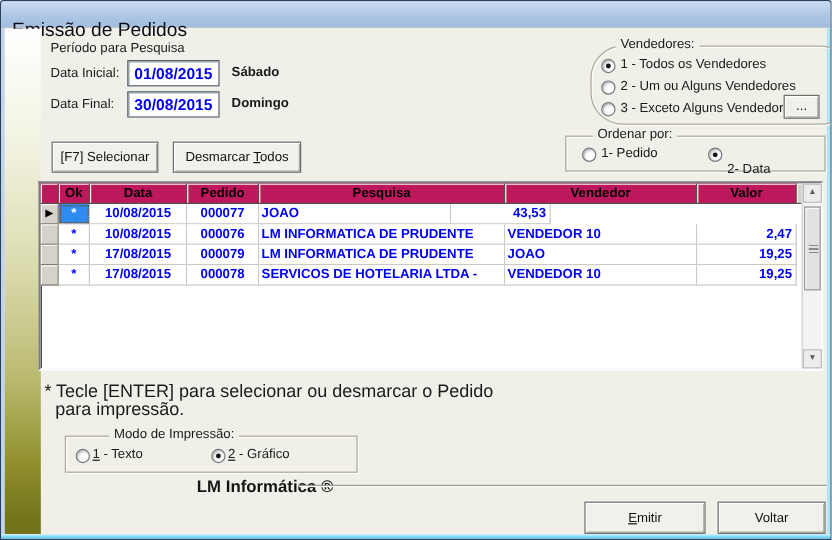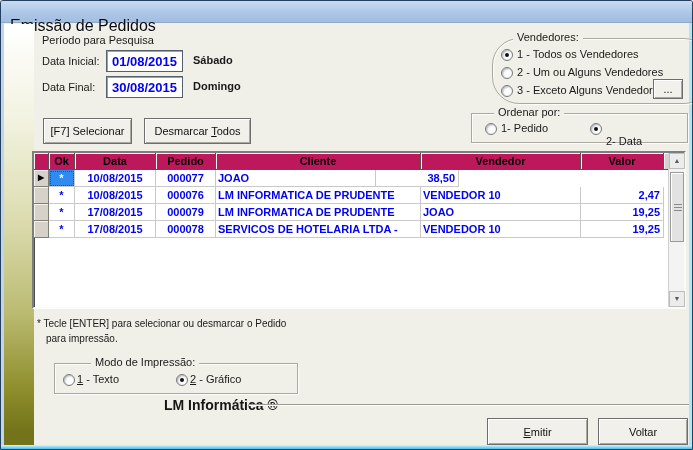--- a/index.html
+++ b/index.html
@@ -38,21 +38,21 @@
   .cell{border-right:1px solid #c9c9c9;border-bottom:1px solid #c9c9c9;background:#fff;}
   .indcell{background:#d6d2ca;border-right:1px solid #807d76;border-bottom:1px solid #807d76;box-shadow:inset 1px 1px 0 #f6f4ee;text-align:center;color:#000;font-size:8px;line-height:16px;}
   .cell.center{text-align:center;}
   .cell.left{padding-left:2px;text-align:left;}
   .cell.right{padding-right:3px;text-align:right;}
   .okcell.sel{background:#2e8cf0;color:#fff;outline:1px dotted #7c3f00;outline-offset:-2px;}
   .vscroll{position:absolute;top:0;right:0;width:16px;height:154px;background:#f3f3f3;border-left:1px solid #d0d0d0;}
   .sbtn{position:absolute;left:0;width:16px;height:16px;background:#ececec;border:1px solid #bdbdbd;color:#5a5a5a;font-size:7px;line-height:14px;text-align:center;}
   .sthumb{position:absolute;left:1px;top:19px;width:14px;height:70px;background:#e2e2e2;border:1px solid #9a9a9a;box-shadow:inset 1px 1px 0 #fff;}
   .sthumb::after{content:"";position:absolute;left:3px;top:31px;width:8px;height:7px;background:repeating-linear-gradient(180deg,#8a8a8a 0,#8a8a8a 1px,transparent 1px,transparent 3px);}
-  .note{position:absolute;font-size:10px;color:#1a1a1a;white-space:nowrap;}
+  .note{position:absolute;font-size:15px;color:#1a1a1a;white-space:nowrap;}
   .brand{position:absolute;font-size:14px;font-weight:bold;color:#161616;white-space:nowrap;}
   .brandline{position:absolute;height:2px;border-top:1px solid #9a9a94;border-bottom:1px solid #fcfcf8;}
 </style>
 </head>
 <body>
 
 <div class="window">
 
   <div class="titlebar">
     <span>Emissão de Pedidos</span>
@@ -91,33 +91,33 @@
     <span class="radio checked" style="left:118px;top:9px;"></span>
     <span class="rlabel" style="left:134px;top:8px;margin-top:13px;">2- Data</span>
   </div>
 
   <div class="grid">
     <div class="gheader">
       <div class="gc ind hdr"></div>
       <div class="gc c-ok hdr">Ok</div>
       <div class="gc c-data hdr">Data</div>
       <div class="gc c-pedido hdr">Pedido</div>
-      <div class="gc c-cliente hdr">Cliente</div>
+      <div class="gc c-cliente hdr">Pesquisa</div>
       <div class="gc c-vendedor hdr">Vendedor</div>
       <div class="gc c-valor hdr">Valor</div>
       <div class="hdr-fill"></div>
     </div>
 
     <div class="grow">
       <div class="gc ind indcell"><span>▶</span></div>
       <div class="gc c-ok cell center okcell sel">*</div>
       <div class="gc c-data cell center">10/08/2015</div>
       <div class="gc c-pedido cell center">000077</div>
       <div class="gc c-vendedor cell left">JOAO</div>
-      <div class="gc c-valor cell right">38,50</div>
+      <div class="gc c-valor cell right">43,53</div>
     </div>
     <div class="grow">
       <div class="gc ind indcell"></div>
       <div class="gc c-ok cell center okcell">*</div>
       <div class="gc c-data cell center">10/08/2015</div>
       <div class="gc c-pedido cell center">000076</div>
       <div class="gc c-cliente cell left">LM INFORMATICA DE PRUDENTE</div>
       <div class="gc c-vendedor cell left">VENDEDOR 10</div>
       <div class="gc c-valor cell right">2,47</div>
     </div>

